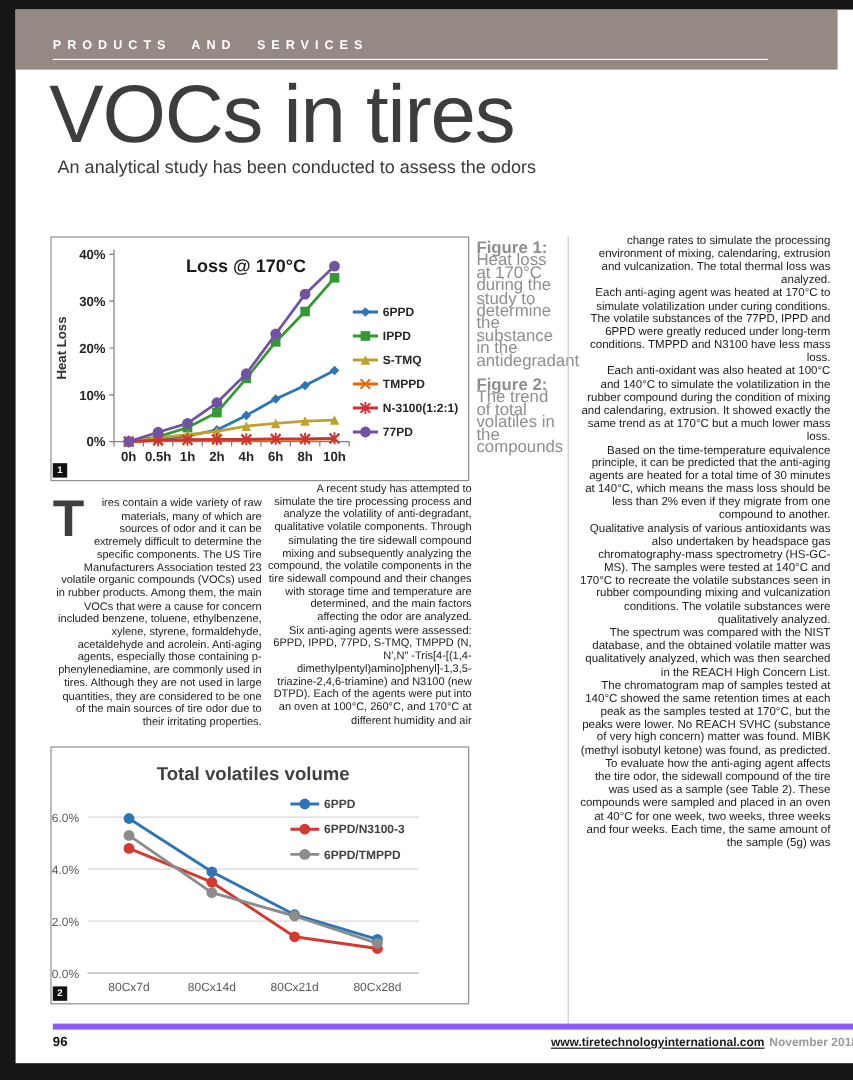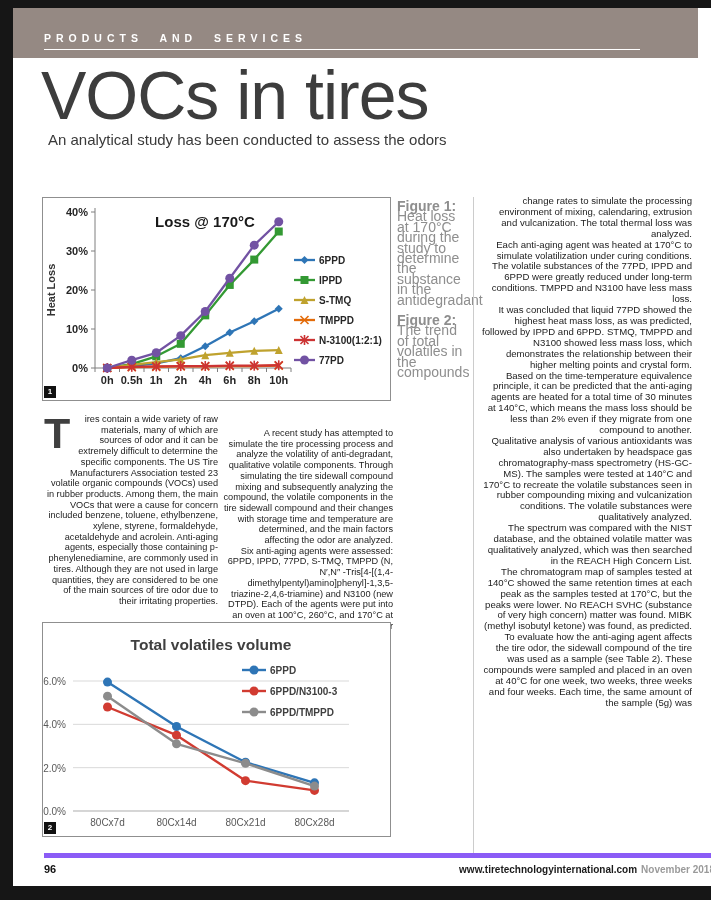--- a/index.html
+++ b/index.html
@@ -31,31 +31,31 @@
   .captions p{margin:0 0 10px 0;}
   .captions strong{color:#8e8e8e;}
 
   .vrule{position:absolute;left:460px;top:189px;width:1px;height:656px;background:#cccccc;}
 
   
   .bodycol{position:absolute;color:#1c1c1c;text-align:right;}
   .bodycol p{margin:0;text-indent:9px;}
   .no-first-indent p:first-child{text-indent:0;}
   .col1{left:31px;top:406px;width:174px;font-size:9.2px;line-height:10.7px;}
-  .col2{left:209px;top:420px;width:171px;font-size:9.2px;line-height:10.7px;}
+  .col2{left:209px;top:394px;width:171px;font-size:9.2px;line-height:10.7px;}
   .col3{left:468px;top:188px;width:211px;font-size:9.6px;line-height:10.9px;}
   .dropcap{float:left;font-size:43px;line-height:36px;font-weight:bold;color:#3f3f3f;
            margin:1px 4px 0 0;}
 
   
   footer{position:absolute;left:31px;right:8px;top:845px;border-top:5px solid #8b5cf6;
          padding-top:5px;display:flex;justify-content:space-between;align-items:baseline;}
   .pagenum{font-size:11px;font-weight:bold;color:#111;}
   .footer-right{font-size:10px;}
-  .footer-right .url{font-weight:bold;color:#1a1a1a;}
+  .footer-right .url{font-weight:bold;color:#1a1a1a;text-decoration:underline;}
   .footer-right .date{color:#9a9a9a;font-weight:bold;margin-left:4px;}
 
   .chart{position:absolute;left:0;top:0;}
 </style>
 </head>
 <body>
 
 <div class="page">
 
   <header class="kicker-band">
@@ -198,21 +198,21 @@
   </div>
 
   <div class="bodycol col2">
       <p>A recent study has attempted to simulate the tire processing process and analyze the volatility of anti-degradant, qualitative volatile components. Through simulating the tire sidewall compound mixing and subsequently analyzing the compound, the volatile components in the tire sidewall compound and their changes with storage time and temperature are determined, and the main factors affecting the odor are analyzed.</p>
       <p>Six anti-aging agents were assessed: 6PPD, IPPD, 77PD, S-TMQ, TMPPD (N, N′,N″ -Tris[4-[(1,4-dimethylpentyl)amino]phenyl]-1,3,5-triazine-2,4,6-triamine) and N3100 (new DTPD). Each of the agents were put into an oven at 100°C, 260°C, and 170°C at different humidity and air</p>
     </div>
 
   <div class="bodycol col3 no-first-indent">
       <p>change rates to simulate the processing environment of mixing, calendaring, extrusion and vulcanization. The total thermal loss was analyzed.</p>
       <p>Each anti-aging agent was heated at 170°C to simulate volatilization under curing conditions. The volatile substances of the 77PD, IPPD and 6PPD were greatly reduced under long-term conditions. TMPPD and N3100 have less mass loss.</p>
-      <p>It was concluded that liquid 77PD showed the highest heat mass loss, as was predicted, followed by IPPD and 6PPD. STMQ, TMPPD and N3100 showed less mass loss, which demonstrates the relationship between their higher melting points and crystal form.</p>
+      <p>Each anti-oxidant was also heated at 100°C and 140°C to simulate the volatilization in the rubber compound during the condition of mixing and calendaring, extrusion. It showed exactly the same trend as at 170°C but a much lower mass loss.</p>
       <p>Based on the time-temperature equivalence principle, it can be predicted that the anti-aging agents are heated for a total time of 30 minutes at 140°C, which means the mass loss should be less than 2% even if they migrate from one compound to another.</p>
       <p>Qualitative analysis of various antioxidants was also undertaken by headspace gas chromatography-mass spectrometry (HS-GC-MS). The samples were tested at 140°C and 170°C to recreate the volatile substances seen in rubber compounding mixing and vulcanization conditions. The volatile substances were qualitatively analyzed.</p>
       <p>The spectrum was compared with the NIST database, and the obtained volatile matter was qualitatively analyzed, which was then searched in the REACH High Concern List.</p>
       <p>The chromatogram map of samples tested at 140°C showed the same retention times at each peak as the samples tested at 170°C, but the peaks were lower. No REACH SVHC (substance of very high concern) matter was found. MIBK (methyl isobutyl ketone) was found, as predicted.</p>
       <p>To evaluate how the anti-aging agent affects the tire odor, the sidewall compound of the tire was used as a sample (see Table 2). These compounds were sampled and placed in an oven at 40°C for one week, two weeks, three weeks and four weeks. Each time, the same amount of the sample (5g) was</p>
     </div>
 
   <div class="fig fig2">
     <div class="chart" id="chart-fig2"><svg width="345" height="211" viewBox="0 0 345 211">
           <line x1="30" y1="188" x2="306" y2="188" stroke="#d9d9d9" stroke-width="1"></line>

